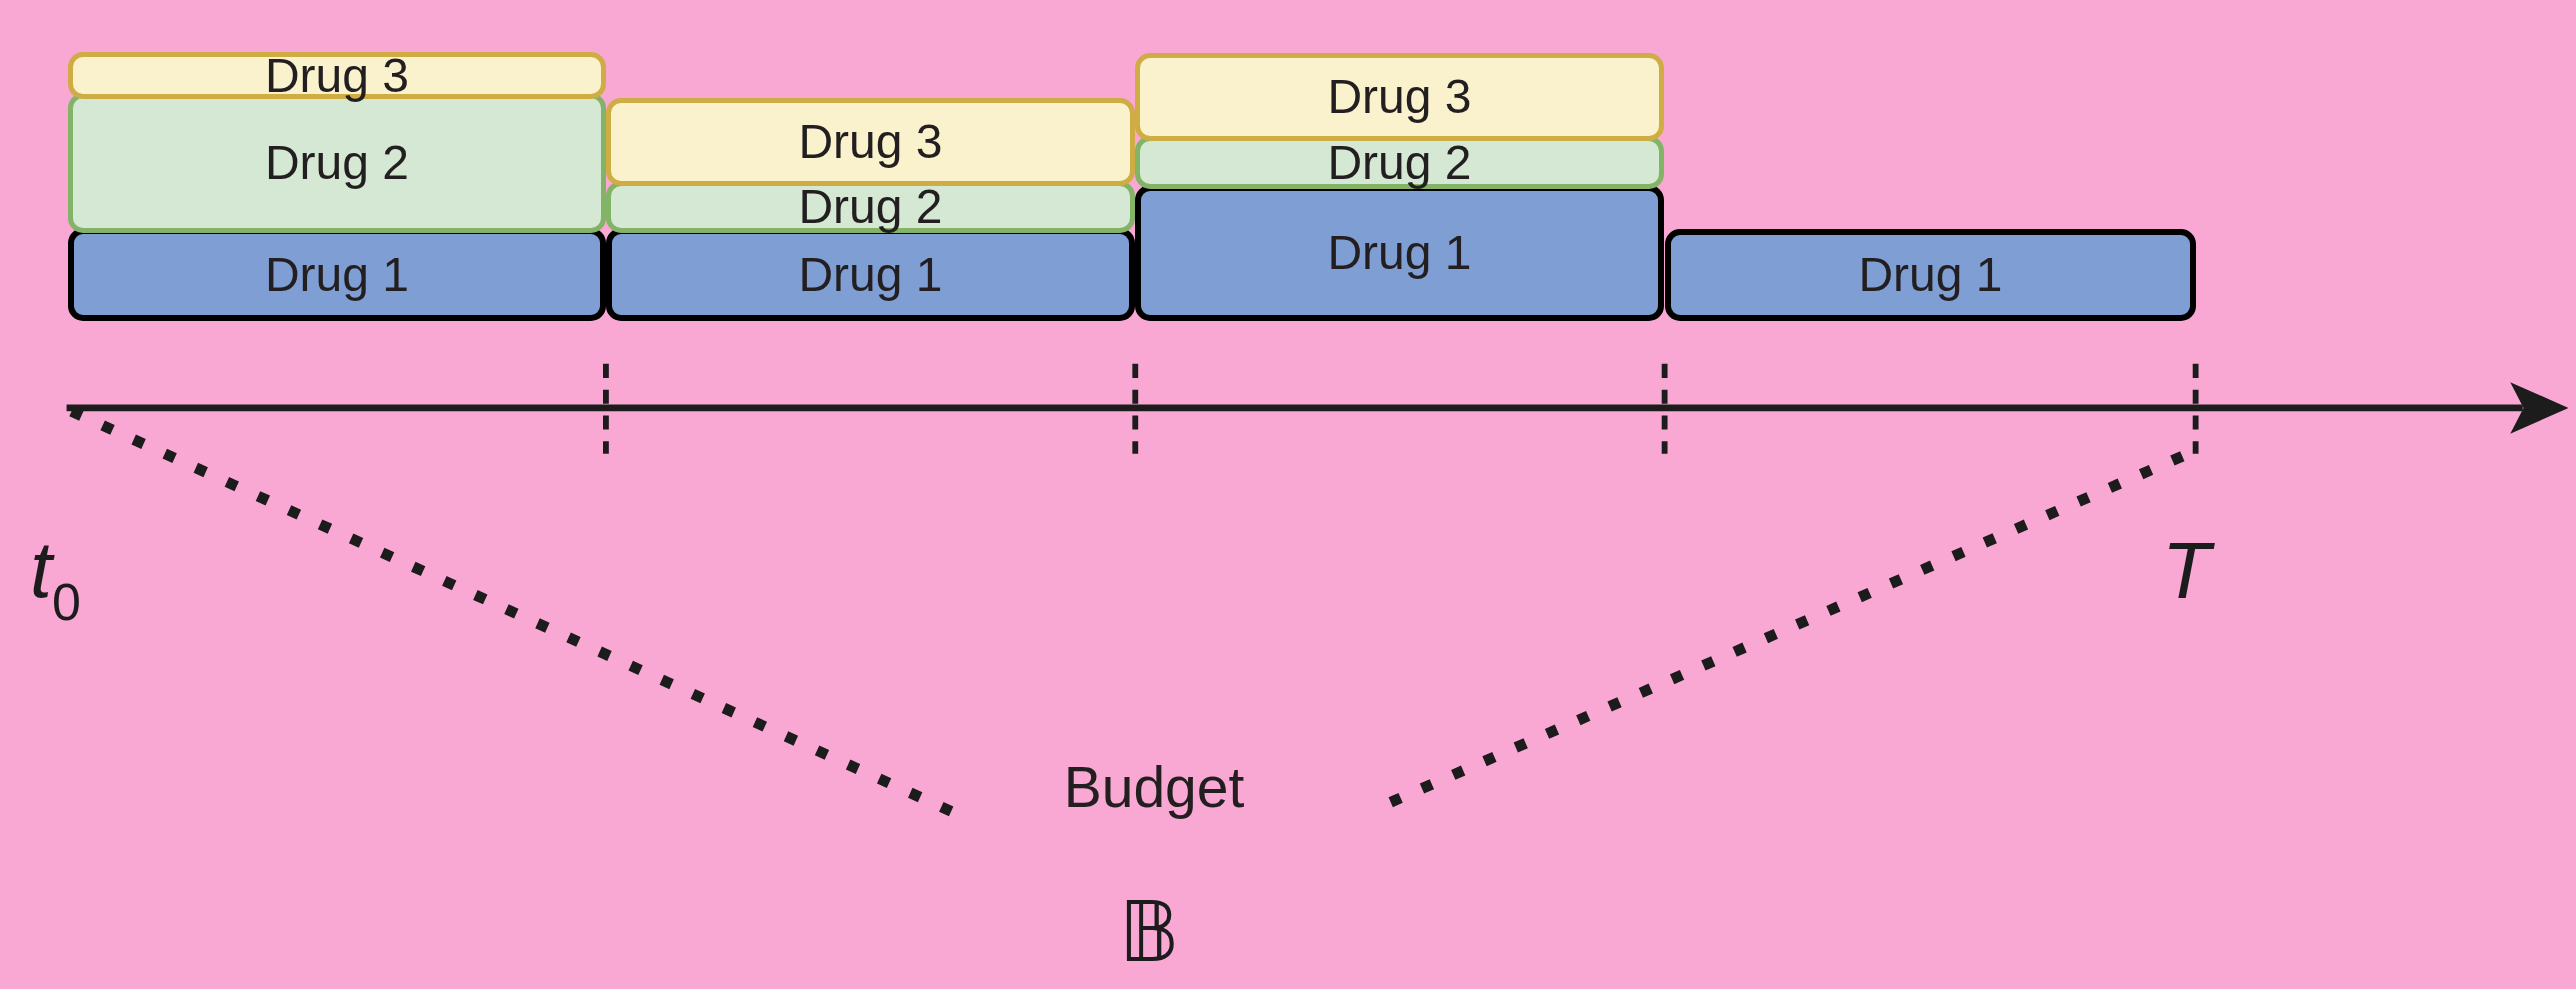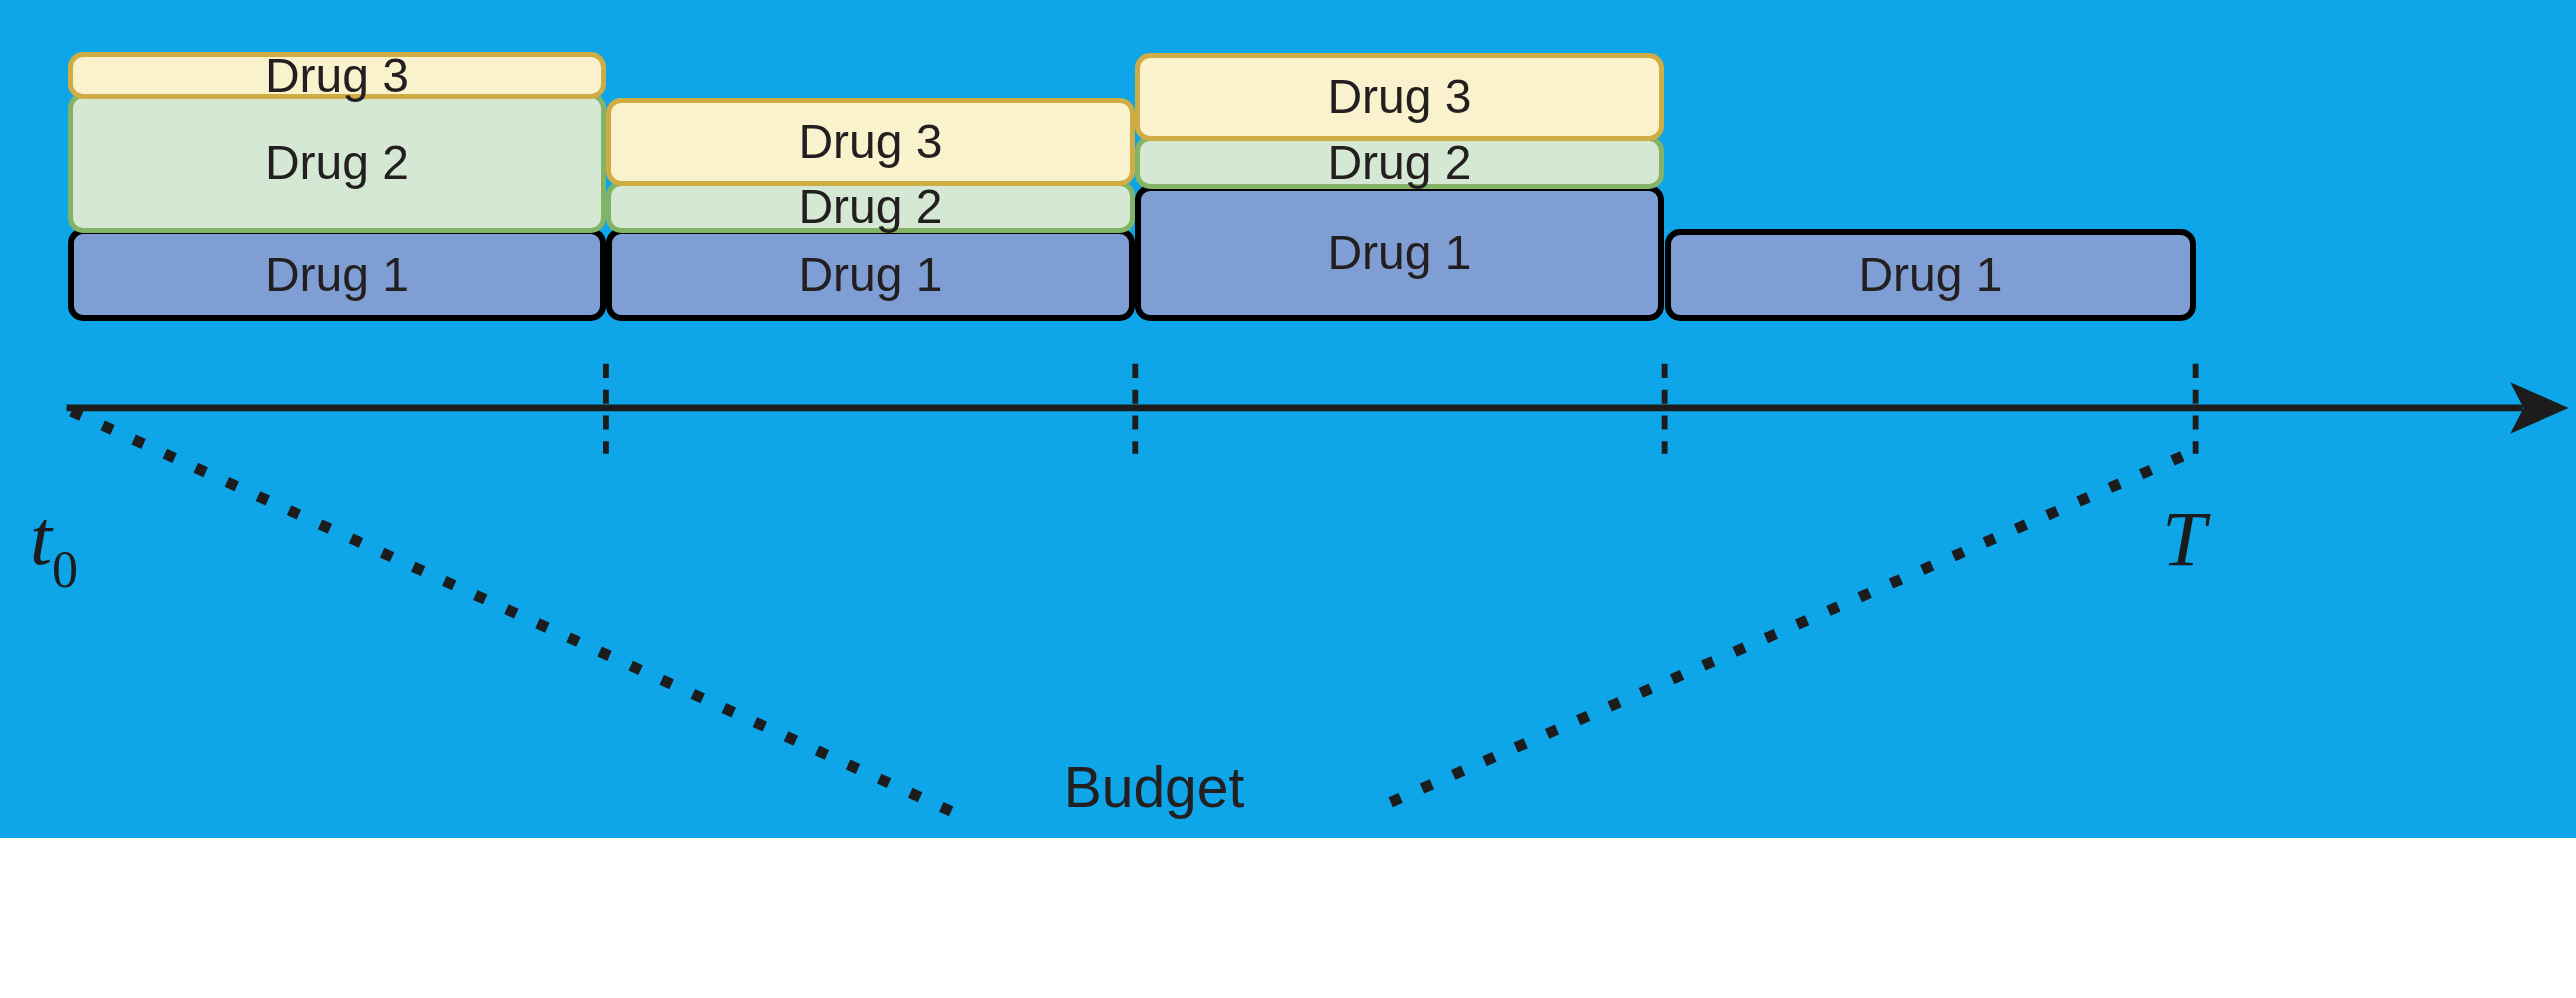--- a/index.html
+++ b/index.html
@@ -1,41 +1,41 @@
 <!DOCTYPE html>
 <html style="font-size:13.3px"><head>
 <meta charset="utf-8">
 <style>
   html,body{margin:0;padding:0;background:#ffffff;}
   #canvas{
     position:relative;
-    width:2576px;height:838px;
-    background:#0ea5e9;
+    width:2576px;height:989px;
+    background:#f9a8d4;
     overflow:hidden;
     font-family:"Liberation Sans","DejaVu Sans",sans-serif;
   }
   #fig-svg{position:absolute;left:0;top:0;width:2576px;height:999px;}
   .box{
     position:absolute;
     box-sizing:border-box;
     border-style:solid;
     border-radius:15px;
     display:flex;align-items:center;justify-content:center;
   }
   .box .lbl{
     font-size:48px;line-height:1;
     color:#231f20;
     white-space:nowrap;
   }
   .math-label{
     position:absolute;
     color:#1c1c1c;
-    font-family:Liberation Serif, serif;
+    font-family:Liberation Sans, sans-serif;
     font-style:italic;
-    font-size:79px;line-height:1;
+    font-size:79px;line-height:1;margin-top:32px;
   }
   .math-label sub{
     font-size:52px;
     font-style:normal;
     vertical-align:-23px;
     line-height:1;
   }
   #budget-label{
     position:absolute;
     left:1154px;top:787px;

